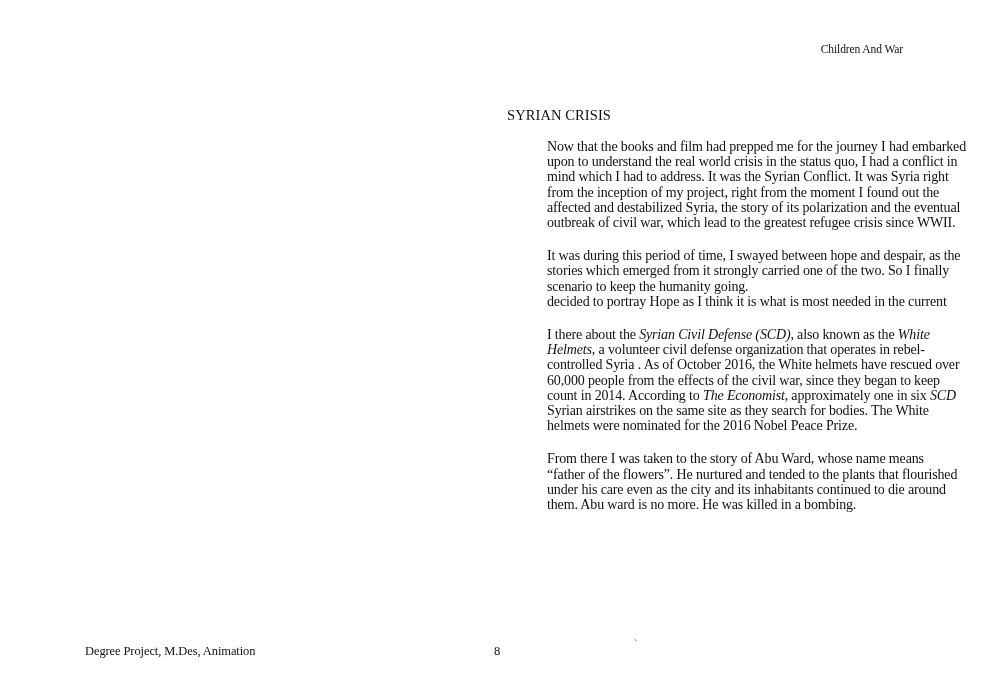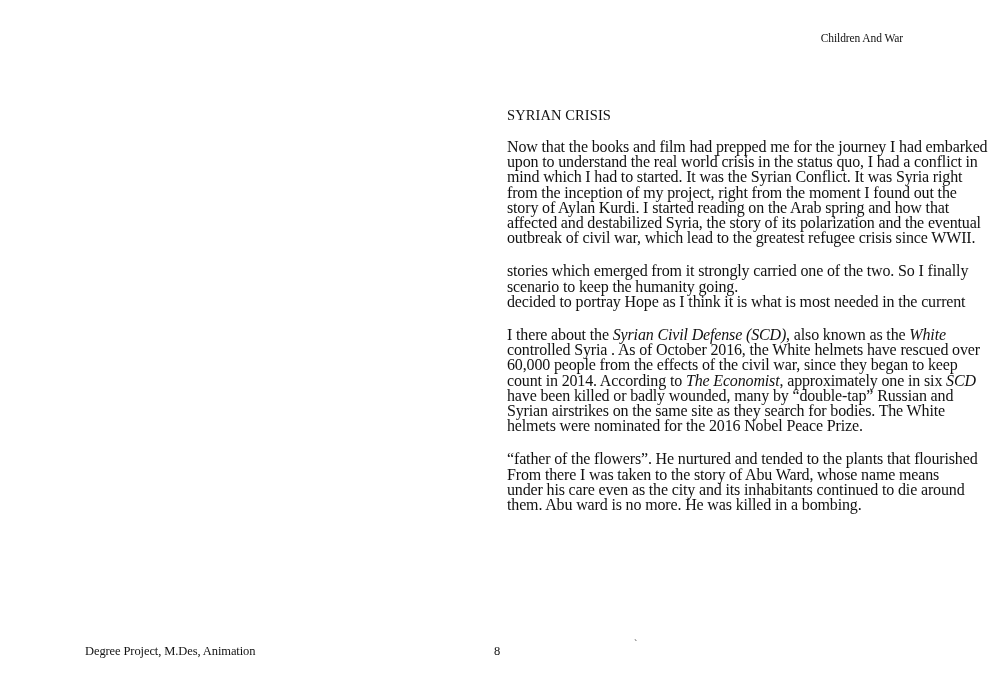--- a/index.html
+++ b/index.html
@@ -7,21 +7,21 @@
     width: 1000px;
     height: 700px;
     position: relative;
     background: #ffffff;
     overflow: hidden;
     font-family: "Liberation Serif", "DejaVu Serif", serif;
     color: #111111;
   }
   .running-head {
     position: absolute;
-    top: 32px;
+    top: 43px;
     right: 97px;
     font-size: 11.5px;
     line-height: 13px;
     letter-spacing: -0.1px;
   }
   .content {
     position: absolute;
     left: 507px;
     top: 107px;
     width: 420px;
@@ -29,24 +29,25 @@
   .article-title {
     font-size: 14.5px;
     font-weight: normal;
     line-height: 16px;
     margin: 0 0 16px 0;
     letter-spacing: 0.1px;
   }
   .paragraph { margin: 0 0 18px 0; }
   .paragraph:last-child { margin-bottom: 0; }
   .line {
-    font-size: 16px;
+    font-size: 14px;
     line-height: 15.2px;
     letter-spacing: -0.15px;
     white-space: pre;
+    margin-left: 40px;
   }
   .line em { font-style: italic; text-align: center; }
   .footer-left {
     position: absolute;
     left: 85px;
     top: 644px;
     font-size: 12.5px;
     line-height: 14px;
     letter-spacing: -0.1px;
   }
@@ -70,43 +71,43 @@
 <body>
 
 <div class="running-head">Children And War</div>
 
 <div class="content">
   <h1 class="article-title">SYRIAN CRISIS</h1>
   <div>
       <div class="paragraph">
         <div class="line"><span>Now that the books and film had prepped me for the journey I had embarked</span></div>
         <div class="line"><span>upon to understand the real world crisis in the status quo, I had a conflict in</span></div>
-        <div class="line"><span>mind which I had to started. It was the Syrian Conflict. It was Syria right</span></div>
+        <div class="line"><span>mind which I had to address. It was the Syrian Conflict. It was Syria right</span></div>
         <div class="line"><span>from the inception of my project, right from the moment I found out the</span></div>
-        <div class="line"><span>story of Aylan Kurdi. I started reading on the Arab spring and how that</span></div>
         <div class="line"><span>affected and destabilized Syria, the story of its polarization and the eventual</span></div>
         <div class="line"><span>outbreak of civil war, which lead to the greatest refugee crisis since WWII.</span></div>
       </div>
       <div class="paragraph">
+        <div class="line"><span>It was during this period of time, I swayed between hope and despair, as the</span></div>
         <div class="line"><span>stories which emerged from it strongly carried one of the two. So I finally</span></div>
         <div class="line"><span>scenario to keep the humanity going.</span></div>
         <div class="line"><span>decided to portray Hope as I think it is what is most needed in the current</span></div>
       </div>
       <div class="paragraph">
         <div class="line"><span>I there about the </span><em>Syrian Civil Defense (SCD)</em><span>, also known as the </span><em>White</em></div>
+        <div class="line"><em>Helmets</em><span>, a volunteer civil defense organization that operates in rebel-</span></div>
         <div class="line"><span>controlled Syria . As of October 2016, the White helmets have rescued over</span></div>
         <div class="line"><span>60,000 people from the effects of the civil war, since they began to keep</span></div>
         <div class="line"><span>count in 2014. According to </span><em>The Economist</em><span>, approximately one in six </span><em>SCD</em></div>
-        <div class="line"><span>have been killed or badly wounded, many by “double-tap” Russian and</span></div>
         <div class="line"><span>Syrian airstrikes on the same site as they search for bodies. The White</span></div>
         <div class="line"><span>helmets were nominated for the 2016 Nobel Peace Prize.</span></div>
       </div>
       <div class="paragraph">
+        <div class="line"><span>From there I was taken to the story of Abu Ward, whose name means</span></div>
         <div class="line"><span>“father of the flowers”. He nurtured and tended to the plants that flourished</span></div>
-        <div class="line"><span>From there I was taken to the story of Abu Ward, whose name means</span></div>
         <div class="line"><span>under his care even as the city and its inhabitants continued to die around</span></div>
         <div class="line"><span>them. Abu ward is no more. He was killed in a bombing.</span></div>
       </div>
     </div>
 </div>
 
 <div class="footer-left">Degree Project, M.Des, Animation</div>
 
 <div class="page-number">8</div>
 

